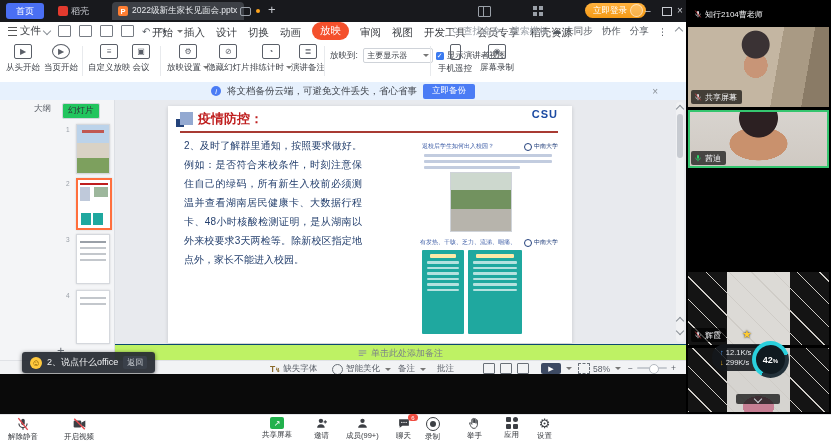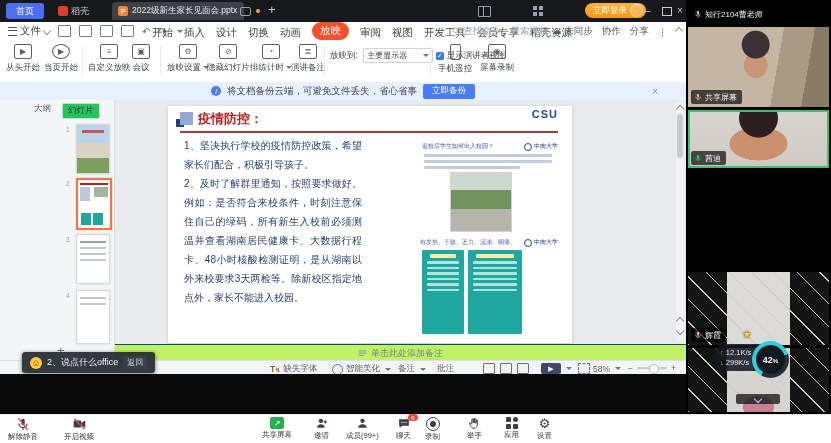--- a/index.html
+++ b/index.html
@@ -312,21 +312,20 @@
 
       <div class="canvas">
         <div class="slide">
           <span class="sq2"></span>
           <span class="sq1"></span>
           <div class="slide-title">疫情防控：</div>
           <div class="red-line"></div>
           <div class="csu">CSU</div>
 
           <div class="slide-body">
-            <p>1、坚决执行学校的疫情防控政策，希望家长们配合，积极引导孩子。</p>
             <p>2、及时了解群里通知，按照要求做好。例如：是否符合来校条件，时刻注意保住自己的绿码，所有新生入校前必须测温并查看湖南居民健康卡、大数据行程卡、48小时核酸检测证明，是从湖南以外来校要求3天两检等。除新校区指定地点外，家长不能进入校园。</p>
           </div>
 
           <div class="sec-h" style="left:254px;top:36px;width:136px;justify-content:space-between">
             <span>返校后学生如何出入校园？</span>
             <span class="univ">
                 <i></i>
                 <span>中南大学</span>
               </span>
           </div>

